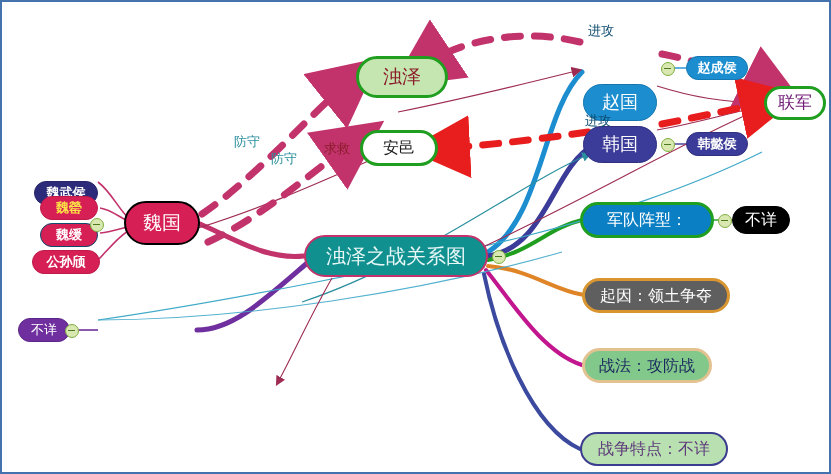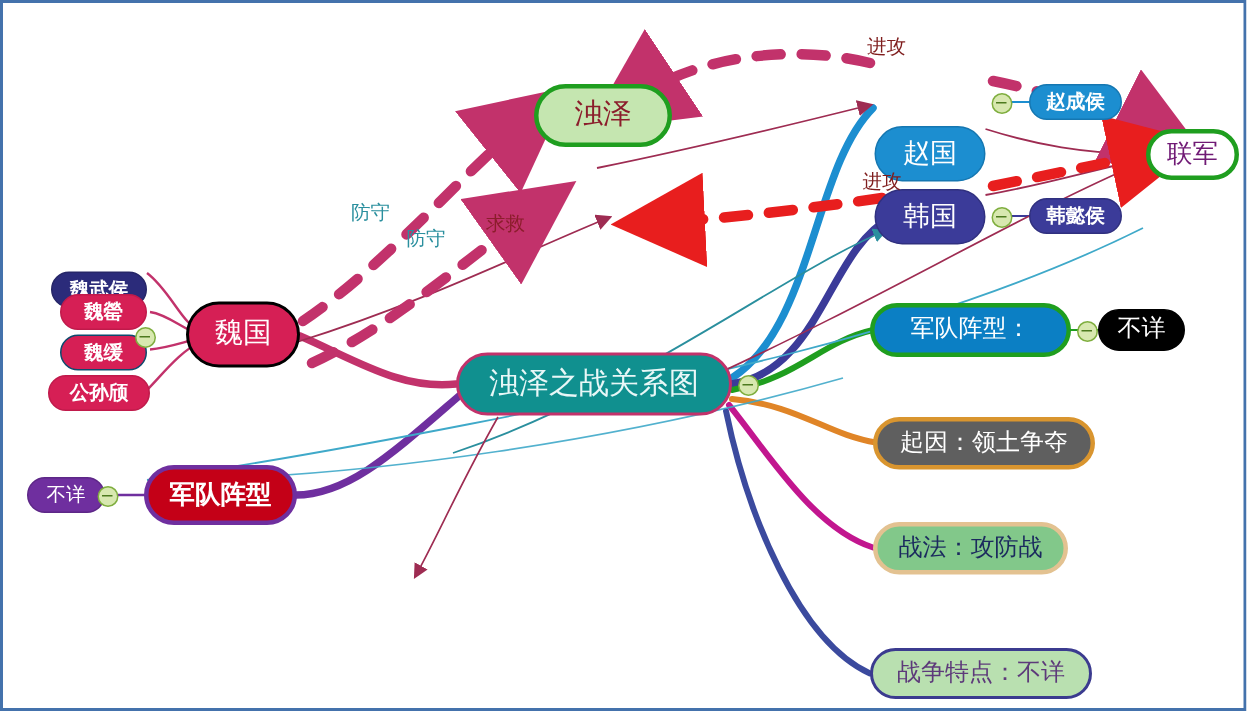--- a/index.html
+++ b/index.html
@@ -40,21 +40,21 @@
   
   .n-center {
     background: #10908f;
     border: 2px solid #c2326b;
     color: #e8f7f7;
     font-size: 20px;
     border-radius: 26px;
   }
   .n-weiguo { background:#d61f55; border:2px solid #000000; color:#ffffff; font-size:19px;text-align:right; }
   .n-weiwuhou { background:#2b2b7a; border:1px solid #262668; color:#ffffff; font-size:13px; font-weight:bold; }
-  .n-weiying  { background:#d61f55; border:1px solid #c01a4b; color:#ffffff; font-size:13px; font-weight:bold; }
+  .n-weiying  { background:#d61f55; border:1px solid #c01a4b; color:#fde047; font-size:13px; font-weight:bold; }
   .n-weihuan  { background:#d61f55; border:1px solid #0c4a6e; color:#ffffff; font-size:13px; font-weight:bold; }
   .n-gongsun  { background:#d61f55; border:1px solid #c01a4b; color:#ffffff; font-size:13px; font-weight:bold; }
 
   .n-army-left { background:#c40017; border:3px solid #6f2f9f; color:#ffffff; font-size:17px; font-weight:bold; }
   .n-buxiang-left { background:#6f2f9f; border:1px solid #5d2787; color:#ffffff; font-size:13px; }
 
   .n-result { background:#f2d3d3; border:2px solid #2aa02a; color:#1a1a1a; font-size:15px;
               border-radius:18px; white-space:normal; text-align:left; padding:8px 14px;
               justify-content:flex-start; line-height:1.5; }
 
@@ -73,21 +73,21 @@
   .n-tactic { background:#82c88a; border:3px solid #e3c291; color:#1b2a5e; font-size:16px; }
   .n-feature{ background:#b9e0b0; border:3px solid #3b3b8f; border-width:2px; color:#5d3a7a; font-size:16px; }
 
   .elabel {
     position: absolute;
     font-size: 13px;
     z-index: 6;
     white-space: nowrap;
   }
   .lab-teal  { color:#2a8f9e; }
-  .lab-green { color:#7f1d1d; }
+  .lab-green { color:#0c4a6e;margin-left:10px; }
   .lab-red   { color:#8b1d2b; }
 
   .collapse {
     position:absolute;
     width:12px; height:12px;
     border-radius:50%;
     background:#d8e8b0;
     border:1px solid #7fae3f;
     z-index:7;
   }
@@ -195,33 +195,33 @@
   <div class="node pill n-weiying" style="left:38px; top:194px; width:58px; height:24px;">
     <span>魏罃</span>
   </div>
   <div class="node pill n-weihuan" style="left:38px; top:221px; width:58px; height:24px;">
     <span>魏缓</span>
   </div>
   <div class="node pill n-gongsun" style="left:30px; top:248px; width:68px; height:24px;">
     <span>公孙颀</span>
   </div>
 
-  <div class="node pill n-army-left" style="left:94px; top:308px; width:102px; height:40px;">
-    <span>军队阵型</span>
-  </div>
   <div class="collapse" style="left:63px; top:322px;"></div>
   <div class="node pill n-buxiang-left" style="left:16px; top:316px; width:52px; height:24px;">
     <span>不详</span>
   </div>
 
 
   <div class="node pill n-zhuoze" style="left:354px; top:54px; width:92px; height:42px;">
     <span>浊泽</span>
   </div>
 
+  <div class="node pill n-anyi" style="left:358px; top:128px; width:78px; height:36px;">
+    <span>安邑</span>
+  </div>
 
   <div class="node pill n-lianjun" style="left:762px; top:84px; width:62px; height:34px;">
     <span>联军</span>
   </div>
 
   <div class="node pill n-zhaoguo" style="left:581px; top:48px; width:74px; height:37px;margin-top:34px;">
     <span>赵国</span>
   </div>
   <div class="collapse" style="left:659px; top:60px;"></div>
   <div class="node pill n-zhaochenghou" style="left:684px; top:54px; width:62px; height:24px;">

